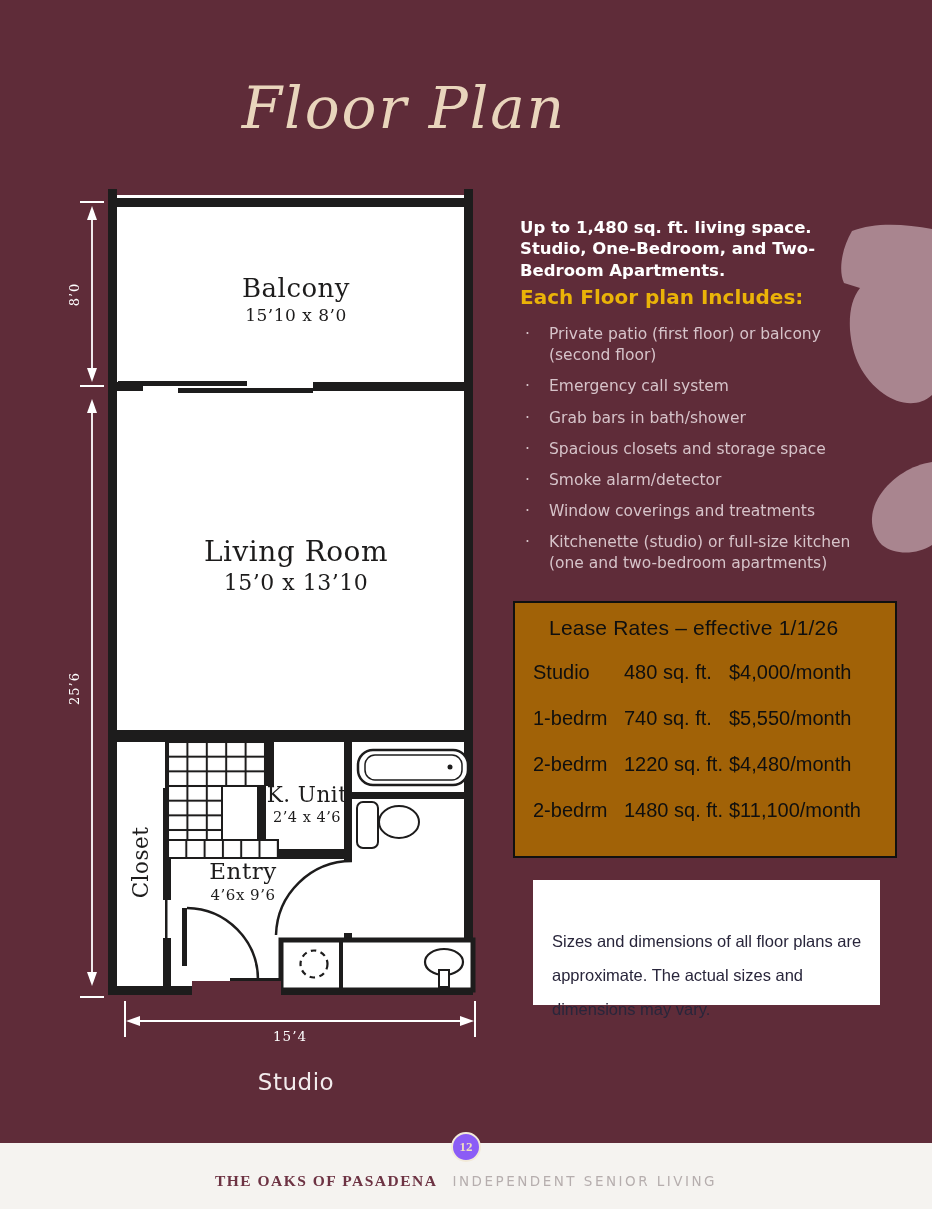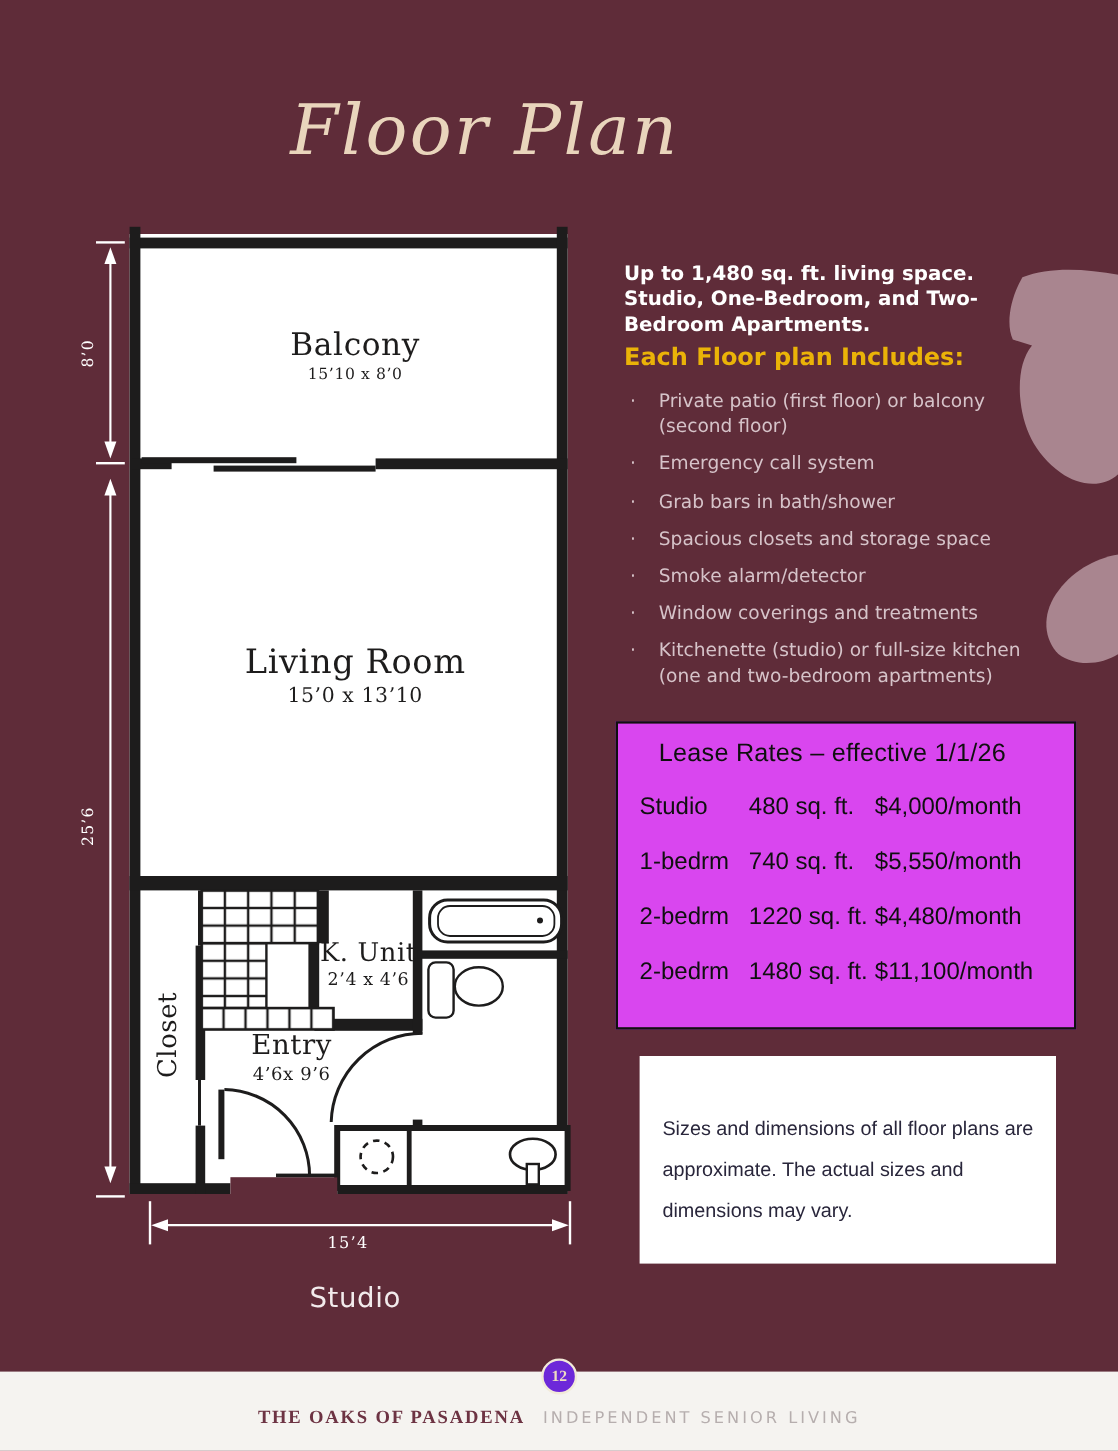--- a/index.html
+++ b/index.html
@@ -33,41 +33,41 @@
   
   .intro { position:absolute; left:520px; top:217px; width:368px; }
   .intro-heading { width:302px; font-size:16.5px; font-weight:bold; line-height:1.3; color:#ffffff; margin-bottom:4px; }
   .intro-sub { font-size:20px; font-weight:bold; color:#eab308; margin-bottom:15px; }
   .bullets { list-style:none; margin:0; padding:0; width:352px; }
   .bullet { display:flex; margin-bottom:10px; color:#d6c3c9; font-size:15.5px; line-height:1.36; }
   .dot { flex:0 0 24px; width:24px; padding-left:5px; }
 
   .lease-box {
     position:absolute; left:513px; top:601px; width:384px; height:257px;
-    background:#d946ef; border:2.5px solid #101010; box-sizing:border-box;
+    background:#a16207; border:2.5px solid #101010; box-sizing:border-box;
     font-family:"Liberation Sans", sans-serif; color:#0f0f0f;
   }
   .lease-title { margin:13px 0 0 34px; font-size:21px; letter-spacing:0.2px; }
   .lease-rows { margin:21px 0 0 18px; }
   .lease-row { display:grid; grid-template-columns:91px 105px auto; font-size:20px; margin-bottom:23px; }
 
   .disclaimer-box {
-    position:absolute; left:533px; top:880px; width:347px; height:173px;
+    position:absolute; left:533px; top:880px; width:347px; height:125px;
     background:#ffffff; box-sizing:border-box;
   }
   .disclaimer-box p {
     margin:0; padding:44px 8px 0 19px;
     font:16.5px/34px "Liberation Sans", sans-serif; color:#29263b;
   }
 
   
   .footer-band { position:absolute; left:0; top:1143px; width:932px; height:66px; background:#f5f3f0; }
   .page-circle {
     position:absolute; left:451px; top:1132px; width:26px; height:26px; border-radius:50%;
-    background:#6d28d9; border:2px solid #f2ead9; color:#eedcc1;
+    background:#8b5cf6; border:2px solid #f2ead9; color:#eedcc1;
     font:bold 13px "Liberation Serif", serif; display:flex; align-items:center; justify-content:center;
   }
   .footer-line { position:absolute; left:0; top:1171px; width:932px; text-align:center; white-space:nowrap; }
   .brand { font:bold 15.5px "Liberation Serif", serif; color:#6d3343; letter-spacing:1.5px; }
   .tagline { font:13.5px "DejaVu Sans", sans-serif; color:#b6aeae; letter-spacing:2.5px; margin-left:10px; }
 </style>
 </head>
 <body>
 
 <svg class="blobs" width="112" height="400" viewBox="0 0 112 400">
@@ -171,25 +171,25 @@
       <line x1="65" y1="816" x2="65" y2="852"></line>
       <line x1="415" y1="816" x2="415" y2="852"></line>
       <line x1="78" y1="836" x2="402" y2="836" stroke-width="1.8"></line>
       <polygon points="80,831 80,841 66,836" stroke="none"></polygon>
       <polygon points="400,831 400,841 414,836" stroke="none"></polygon>
     </g>
   </svg>
 
   <div class="room-label" style="left:136px; top:88px; width:200px;">
     <div class="room-name" style="font-size:26px;">Balcony</div>
-    <div class="room-dims" style="font-size:13px;">15’10 x 8’0</div>
+    <div class="room-dims" style="font-size:17px;">15’10 x 8’0</div>
   </div>
   <div class="room-label" style="left:126px; top:350px; width:220px;">
     <div class="room-name" style="font-size:28px;">Living Room</div>
-    <div class="room-dims" style="font-size:17px;">15’0 x 13’10</div>
+    <div class="room-dims" style="font-size:22px;">15’0 x 13’10</div>
   </div>
   <div class="room-label" style="left:192px; top:597px; width:110px;">
     <div class="room-name" style="font-size:21.5px;">K. Unit</div>
     <div class="room-dims" style="font-size:14.5px;">2’4 x 4’6</div>
   </div>
   <div class="room-label" style="left:128px; top:673px; width:110px;">
     <div class="room-name" style="font-size:23px;">Entry</div>
     <div class="room-dims" style="font-size:15px;">4’6x 9’6</div>
   </div>
   <div class="room-label vert" style="left:35px; top:665px; width:90px;">

